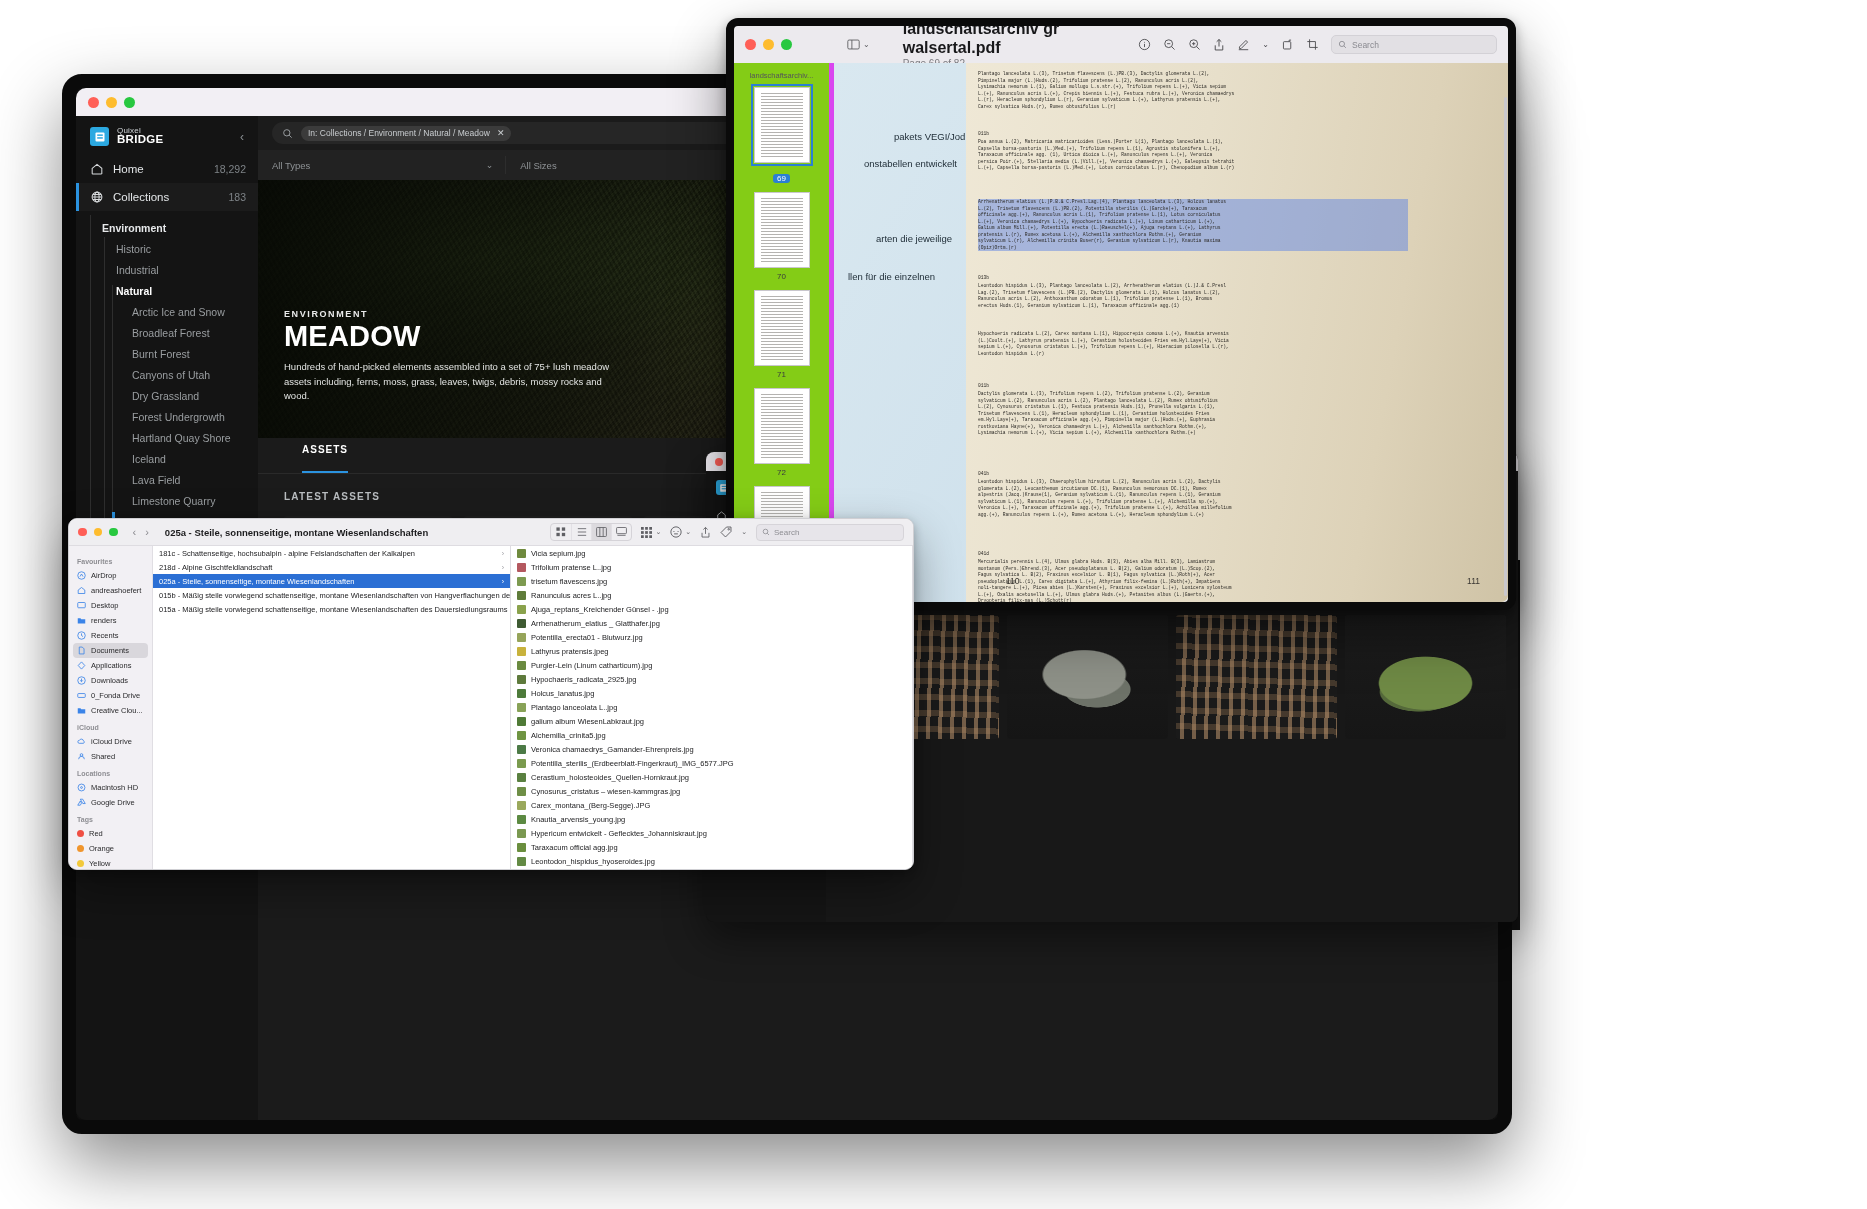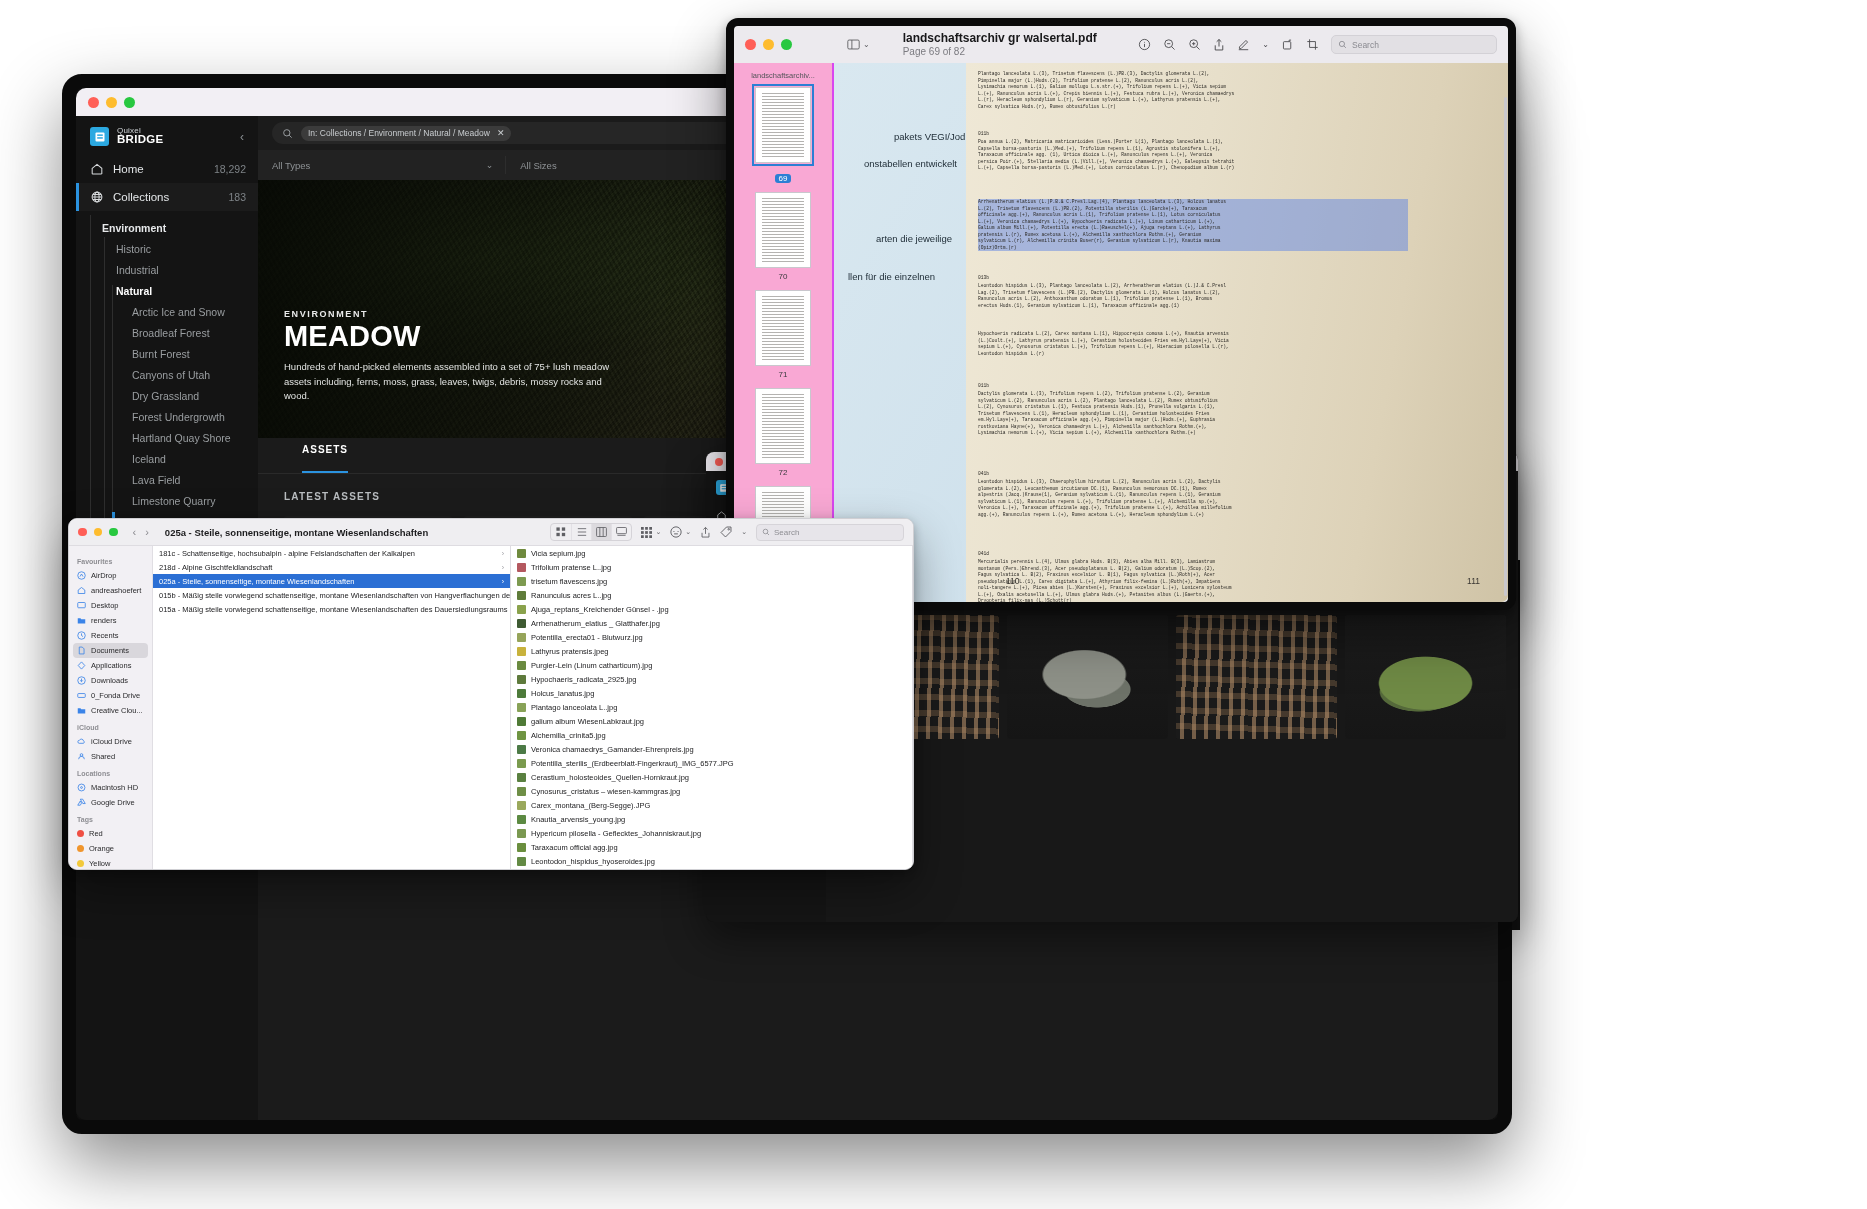--- a/index.html
+++ b/index.html
@@ -206,29 +206,29 @@
   #pdf {
     left: 726px; top: 18px; width: 790px; height: 592px;
     background: #ededf0; border-radius: 12px;
     box-shadow: 0 24px 54px rgba(0,0,0,.45), 0 4px 12px rgba(0,0,0,.3);
     border: 8px solid #0a0a0a;
   }
   #pdf-inner { position:absolute; inset:0; border-radius:7px; overflow:hidden; background:#ededf0; }
   .pdf-top { height: 37px; background:#eceaee; display:flex; align-items:center; padding: 0 11px; gap:11px; }
   .pdf-side-toggle { display:flex; align-items:center; gap:3px; color:#5c5c60; }
   .pdf-docinfo { line-height:1.2; }
-  .pdf-docinfo .nm { font-size: 12px; color:#18181a; font-weight:700; }
+  .pdf-docinfo .nm { font-size: 16px; color:#18181a; font-weight:700; }
   .pdf-docinfo .pg { font-size: 10px; color:#7b7b80; margin-top:1px; }
   .pdf-tools { margin-left:auto; display:flex; align-items:center; gap:12px; color:#4a4a4e; }
   .pdf-search {
     width: 166px; height: 19px; background:#e2e0e4; border:1px solid #d3d1d6; border-radius:5px;
     display:flex; align-items:center; gap:5px; padding: 0 6px; font-size: 8.5px; color:#8a8a90;
   }
   .pdf-body { display:flex; height: calc(100% - 37px); }
-  .pdf-thumbs { width: 100px; background:#f9a8d4; padding: 8px 0 0 0; text-align:center; border-right:2px solid #d946ef; }
+  .pdf-thumbs { width: 100px; background:#84cc16; padding: 8px 0 0 0; text-align:center; border-right:5px solid #d946ef; }
   .thumb-head { font-size: 7.5px; color:#55555a; margin-bottom: 7px; }
   .thumb { width: 56px; height: 76px; margin: 0 auto 4px auto; background:#fff; border:1px solid #c9c7cd;
            position:relative; overflow:hidden; }
   .thumb.sel { outline: 2px solid #2b7fd4; outline-offset: 1px; }
   .thumb-lines { position:absolute; inset:5px 6px;
     background: repeating-linear-gradient(180deg, #8c8a86 0 1px, transparent 1px 3px); opacity:.65; }
   .thumb-num { font-size: 8px; color:#3a3a3e; margin-bottom: 9px; display:block; }
   .thumb-num.cur { background:#2b7fd4; color:#fff; border-radius:3px; padding: 0 4px; display:inline-block; }
   .pdf-page { flex:1; position:relative; overflow:hidden;
     background: linear-gradient(90deg,#cfe4ef 0 2%, #e8e2d4 2% 52%, #ddd5c2 52% 98%, #cfcabb 98% 100%); }
@@ -945,21 +945,21 @@
           <div class="f-row">
               <span class="fi" style="background:#9aa85c"></span>
               <span>Carex_montana_(Berg-Segge).JPG</span>
             </div>
           <div class="f-row">
               <span class="fi" style="background:#5c8a42"></span>
               <span>Knautia_arvensis_young.jpg</span>
             </div>
           <div class="f-row">
               <span class="fi" style="background:#7a9850"></span>
-              <span>Hypericum pilosella - Geflecktes_Johanniskraut.jpg</span>
+              <span>Hypericum entwickelt - Geflecktes_Johanniskraut.jpg</span>
             </div>
           <div class="f-row">
               <span class="fi" style="background:#6a8e3e"></span>
               <span>Taraxacum official agg.jpg</span>
             </div>
           <div class="f-row">
               <span class="fi" style="background:#638a44"></span>
               <span>Leontodon_hispidus_hyoseroides.jpg</span>
             </div>
           <div class="f-row"></div>

